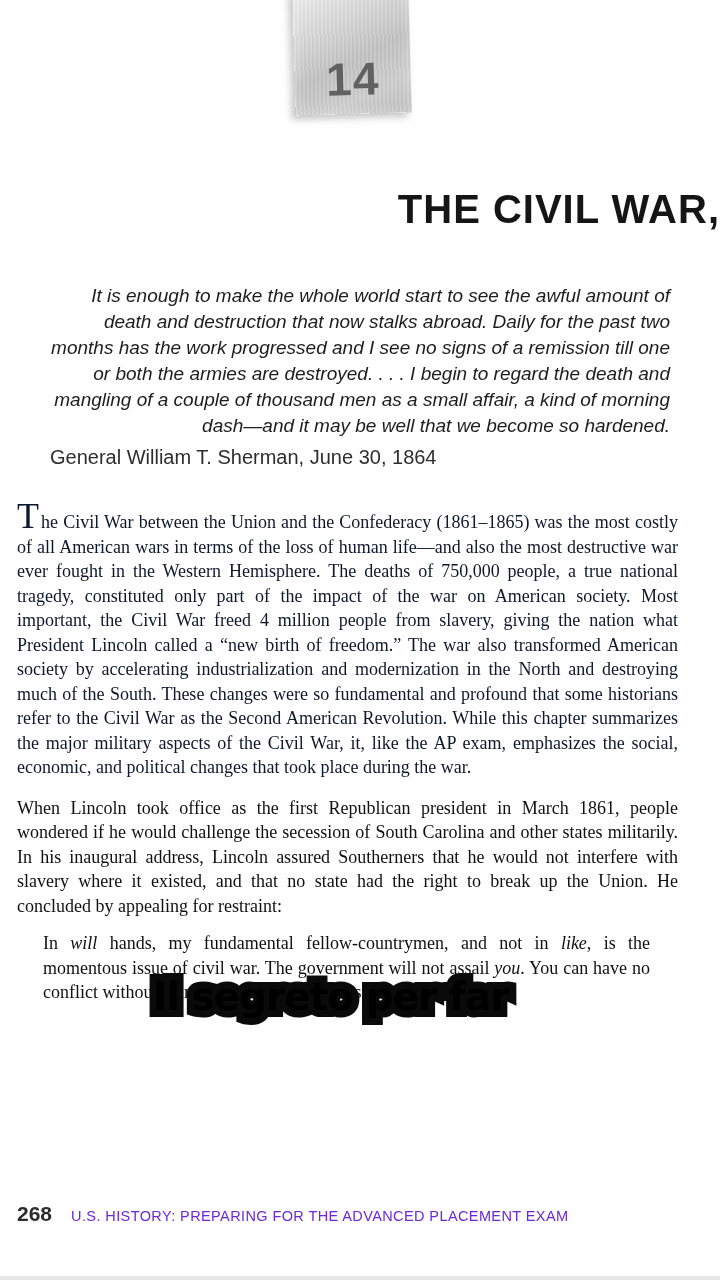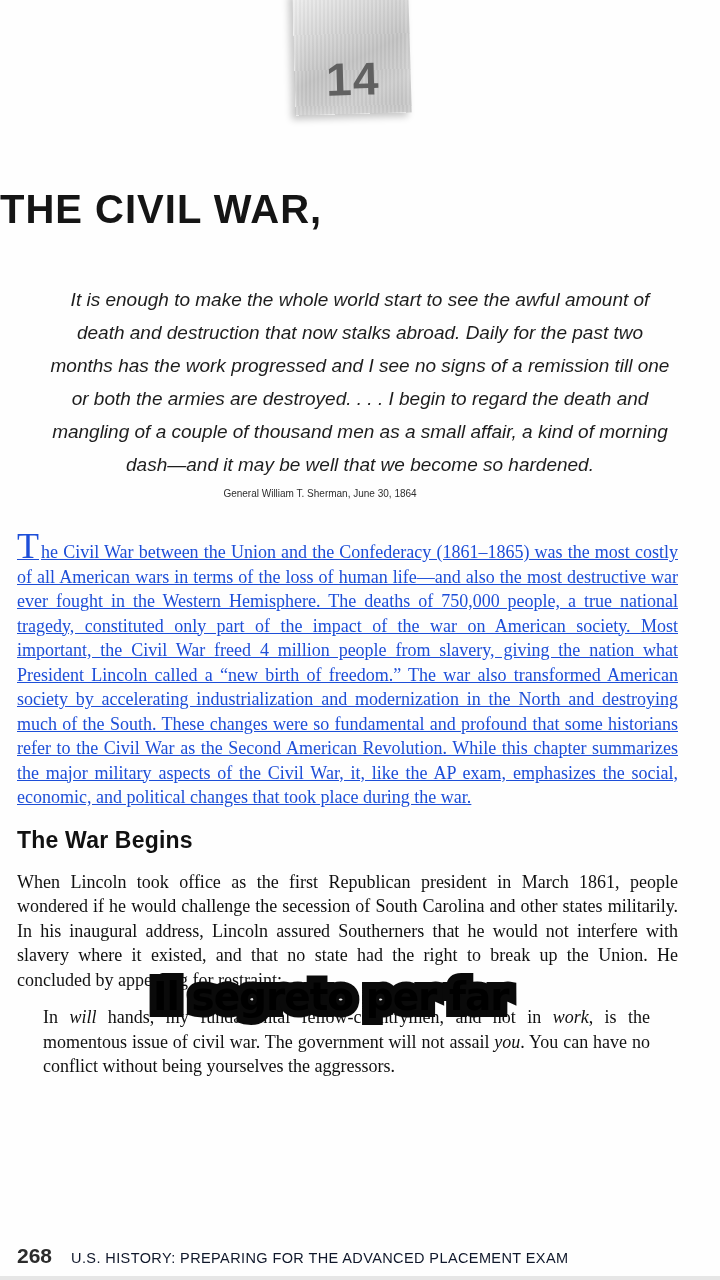--- a/index.html
+++ b/index.html
@@ -15,44 +15,44 @@
     transform:rotate(-1.6deg);
     box-shadow:-4px 4px 7px rgba(0,0,0,.22), inset 0 0 14px rgba(255,255,255,.35);
     display:flex;align-items:flex-end;justify-content:center;
   }
   .chapter-number{
     font-family:"Liberation Sans",sans-serif;font-weight:600;font-size:46px;
     color:#616161;line-height:1;padding-bottom:12px;letter-spacing:1px;
   }
 
   
-  .title{margin:186px 0 0 0;text-align:left;font-family:"Liberation Sans",sans-serif;
+  .title{margin:186px 0 0 0;text-align:right;font-family:"Liberation Sans",sans-serif;
     font-weight:600;font-size:40px;line-height:47px;color:#151515;letter-spacing:1px;}
 
   
   .epigraph{margin:50px auto 0 auto;width:620px;font-family:"Liberation Sans",sans-serif;
-    font-style:italic;font-size:19px;line-height:33px;color:#1d1d1d;text-align:center;}
+    font-style:italic;font-size:19px;line-height:26px;color:#1d1d1d;text-align:right;}
   .attribution{margin-top:7px;width:620px;margin-left:auto;margin-right:auto;
-    font-family:"Liberation Sans",sans-serif;font-size:10px;color:#2e2e2e;
-    text-align:center;padding-right:80px;box-sizing:border-box;font-style:normal;}
+    font-family:"Liberation Sans",sans-serif;font-size:20px;color:#2e2e2e;
+    text-align:left;padding-right:80px;box-sizing:border-box;font-style:normal;}
 
   
-  .intro{margin:41px 42px 0 17px;font-size:18px;line-height:24.5px;text-align:justify;color:#1d4ed8;text-decoration:underline;}
+  .intro{margin:41px 42px 0 17px;font-size:18px;line-height:24.5px;text-align:justify;color:#0f172a;}
   .dropcap{font-size:36px;line-height:0;margin-right:2px;}
   .section-heading{margin:17px 0 7px 17px;font-family:"Liberation Sans",sans-serif;
     font-weight:700;font-size:23px;color:#111;letter-spacing:.2px;}
   .para2{margin:16px 42px 0 17px;font-size:18px;line-height:24.5px;text-align:justify;color:#101010;}
   .inset-quote{margin:13px 70px 0 43px;font-size:18px;line-height:24.5px;text-align:justify;color:#101010;}
   .inset-quote i{font-style:italic;}
 
   
   .footer{position:absolute;left:17px;top:1202px;display:flex;align-items:baseline;
-    font-family:"Liberation Sans",sans-serif;color:#333;margin-top:42px;}
+    font-family:"Liberation Sans",sans-serif;color:#333;}
   .page-number{font-size:21px;font-weight:600;color:#2c2c2c;}
-  .running-title{margin-left:19px;font-size:14.5px;letter-spacing:.4px;color:#0f172a;font-weight:500;}
+  .running-title{margin-left:19px;font-size:14.5px;letter-spacing:.4px;color:#6d28d9;font-weight:500;}
 
   .bottom-edge{position:absolute;left:0;bottom:0;width:720px;height:4px;background:#e6e6e6;}
 
   
   .caption{
     position:absolute;left:153px;top:972px;z-index:5;white-space:nowrap;
     font-family:"DejaVu Sans","Liberation Sans",sans-serif;font-weight:bold;
     font-size:39px;line-height:1.3;letter-spacing:-1px;color:#000000;
   }
   .caption::before{
@@ -73,25 +73,24 @@
 
   <div class="title">
     <div>THE CIVIL WAR,</div>
   </div>
 
   <div class="epigraph">It is enough to make the whole world start to see the awful amount of death and destruction that now stalks abroad. Daily for the past two months has the work progressed and I see no signs of a remission till one or both the armies are destroyed. . . . I begin to regard the death and mangling of a couple of thousand men as a small affair, a kind of morning dash—and it may be well that we become so hardened.</div>
   <div class="attribution">General William T. Sherman, June 30, 1864</div>
 
   <p class="intro"><span class="dropcap">T</span><span>he Civil War between the Union and the Confederacy (1861–1865) was the most costly of all American wars in terms of the loss of human life—and also the most destructive war ever fought in the Western Hemisphere. The deaths of 750,000 people, a true national tragedy, constituted only part of the impact of the war on American society. Most important, the Civil War freed 4 million people from slavery, giving the nation what President Lincoln called a “new birth of freedom.” The war also transformed American society by accelerating industrialization and modernization in the North and destroying much of the South. These changes were so fundamental and profound that some historians refer to the Civil War as the Second American Revolution. While this chapter summarizes the major military aspects of the Civil War, it, like the AP exam, emphasizes the social, economic, and political changes that took place during the war.</span></p>
 
-  <div class="section-heading">The War Begins</div>
 
   <p class="para2">When Lincoln took office as the first Republican president in March 1861, people wondered if he would challenge the secession of South Carolina and other states militarily. In his inaugural address, Lincoln assured Southerners that he would not interfere with slavery where it existed, and that no state had the right to break up the Union. He concluded by appealing for restraint:</p>
 
-  <p class="inset-quote"><span>In </span><i>will</i><span> hands, my fundamental fellow-countrymen, and not in </span><i>work</i><span>, is the momentous issue of civil war. The government will not assail </span><i>you</i><span>. You can have no conflict without being yourselves the aggressors.</span></p>
+  <p class="inset-quote"><span>In </span><i>will</i><span> hands, my fundamental fellow-countrymen, and not in </span><i>like</i><span>, is the momentous issue of civil war. The government will not assail </span><i>you</i><span>. You can have no conflict without being yourselves the aggressors.</span></p>
 
   <div class="footer">
     <span class="page-number">268</span>
     <span class="running-title">U.S. HISTORY: PREPARING FOR THE ADVANCED PLACEMENT EXAM</span>
   </div>
 
   <div class="bottom-edge"></div>
 
   <div class="caption" data-text="Il segreto per far">Il segreto per far</div>
 

